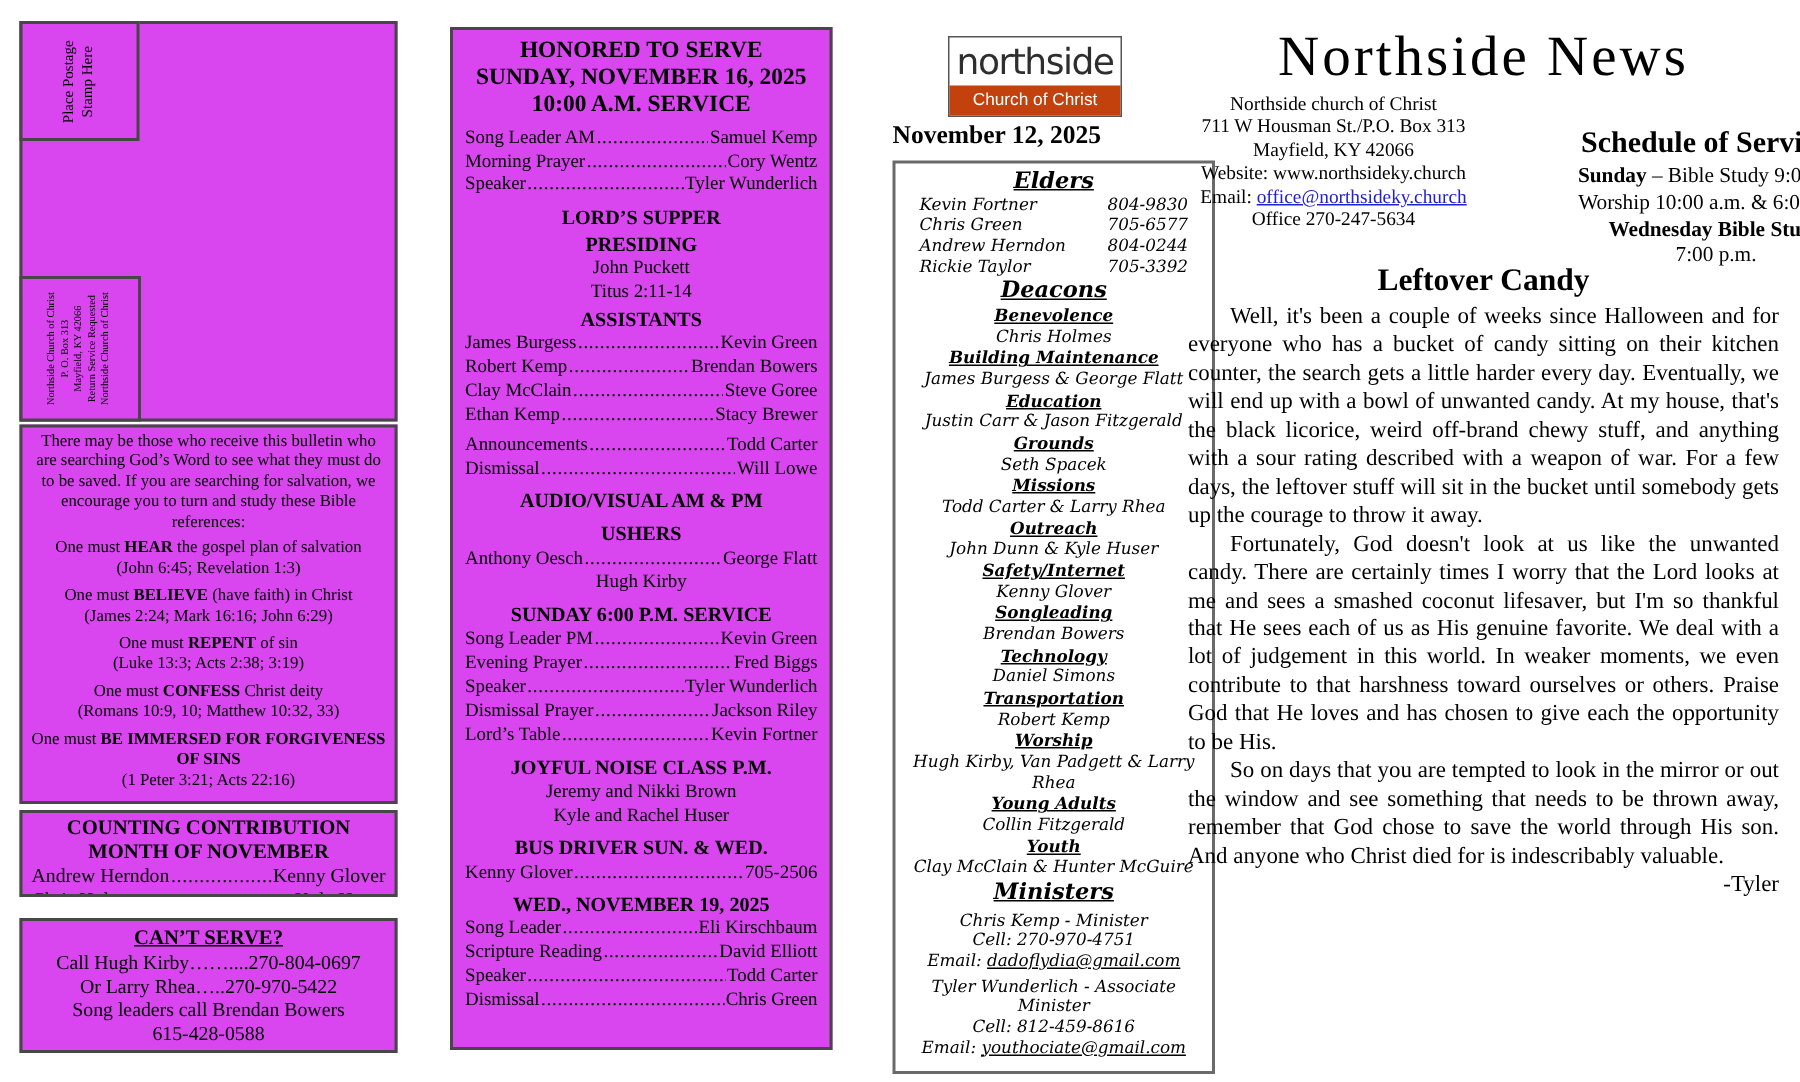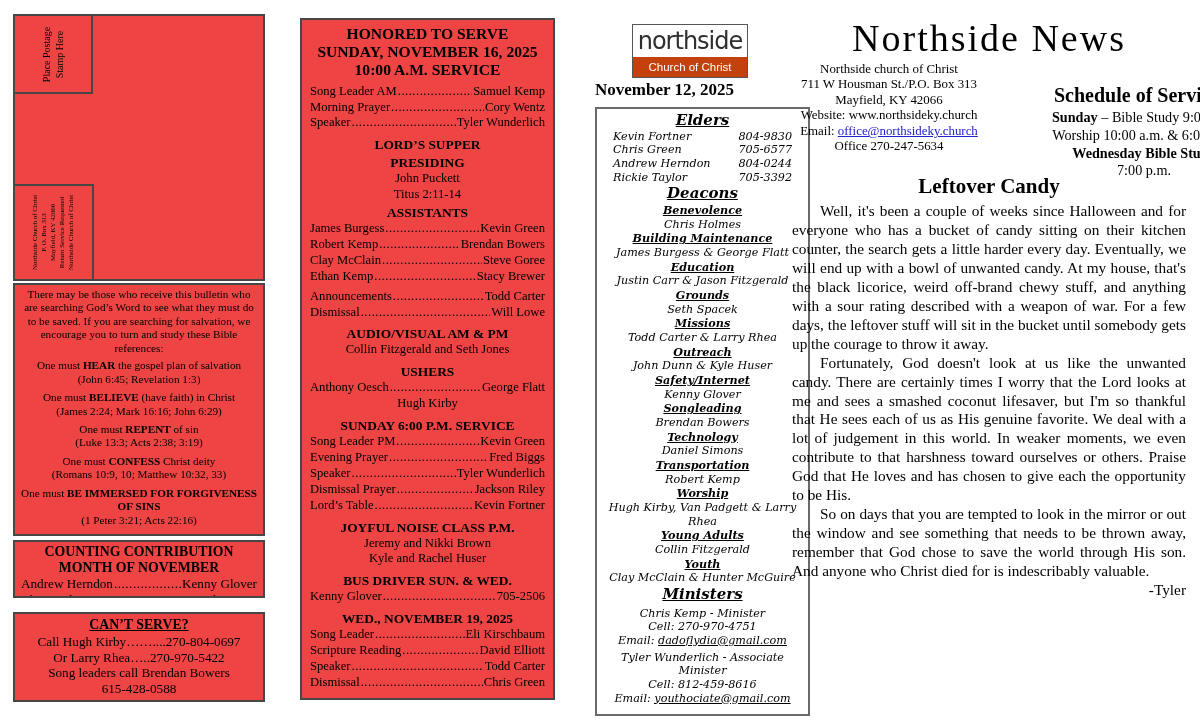--- a/index.html
+++ b/index.html
@@ -1,19 +1,19 @@
 <!DOCTYPE html>
 <html><head>
 <meta charset="utf-8">
 <style>
   * { margin:0; padding:0; box-sizing:border-box; }
   html,body { width:1200px; height:721px; background:#ffffff; font-family:"Liberation Serif", serif; color:#000; }
   .abs { position:absolute; }
   .page { position:relative; width:1200px; height:721px; overflow:hidden; }
-  .box { border:2px solid #474747; background:#ef4444; }
+  .box { border:2px solid #474747; background:#d946ef; }
 
   
   .mailing { left:13px; top:14px; width:252px; height:267px; }
   .stamp { left:13px; top:14px; width:80px; height:80px; display:flex; align-items:center; justify-content:center; }
   .stamp-inner { transform:rotate(-90deg); font-size:10px; line-height:1.25; text-align:center; width:72px; }
   .retbox { left:13px; top:184px; width:81px; height:97px; display:flex; align-items:center; justify-content:center; }
   .ret-inner { transform:rotate(-90deg); width:90px; text-align:center; font-size:6.9px; line-height:1.3; }
 
   
   .salv { left:13px; top:283px; width:252px; height:253px; padding:3px 5px; text-align:center; font-size:11.2px; line-height:1.2; overflow:hidden; }
@@ -222,21 +222,20 @@
           <span class="dots"></span>
           <span>Todd Carter</span>
         </div>
         <div class="lrow">
           <span>Dismissal</span>
           <span class="dots"></span>
           <span>Will Lowe</span>
         </div>
       </div>
     <div class="sec">AUDIO/VISUAL AM &amp; PM</div>
-    <div class="cline">Collin Fitzgerald and Seth Jones</div>
     <div class="sec">USHERS</div>
     <div>
 
     <div class="lrow">
           <span>Anthony Oesch</span>
           <span class="dots"></span>
           <span>George Flatt</span>
         </div>
       </div>
     <div class="cline">Hugh Kirby</div>

